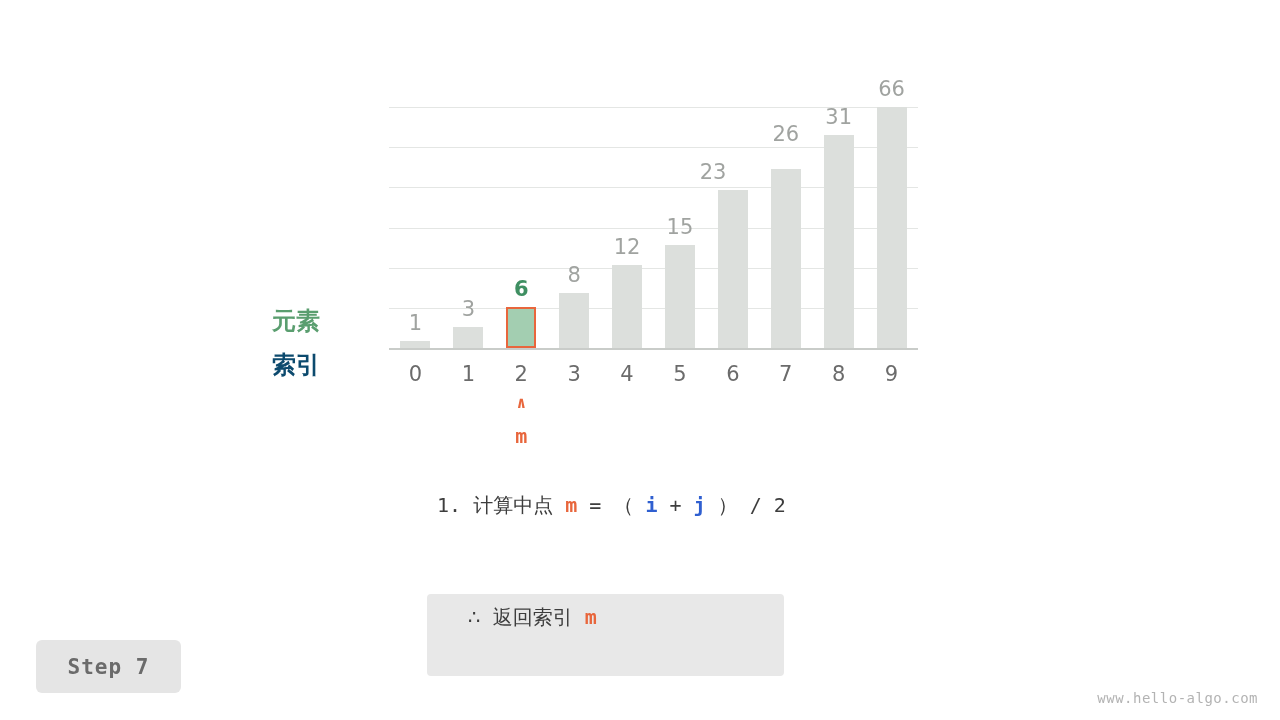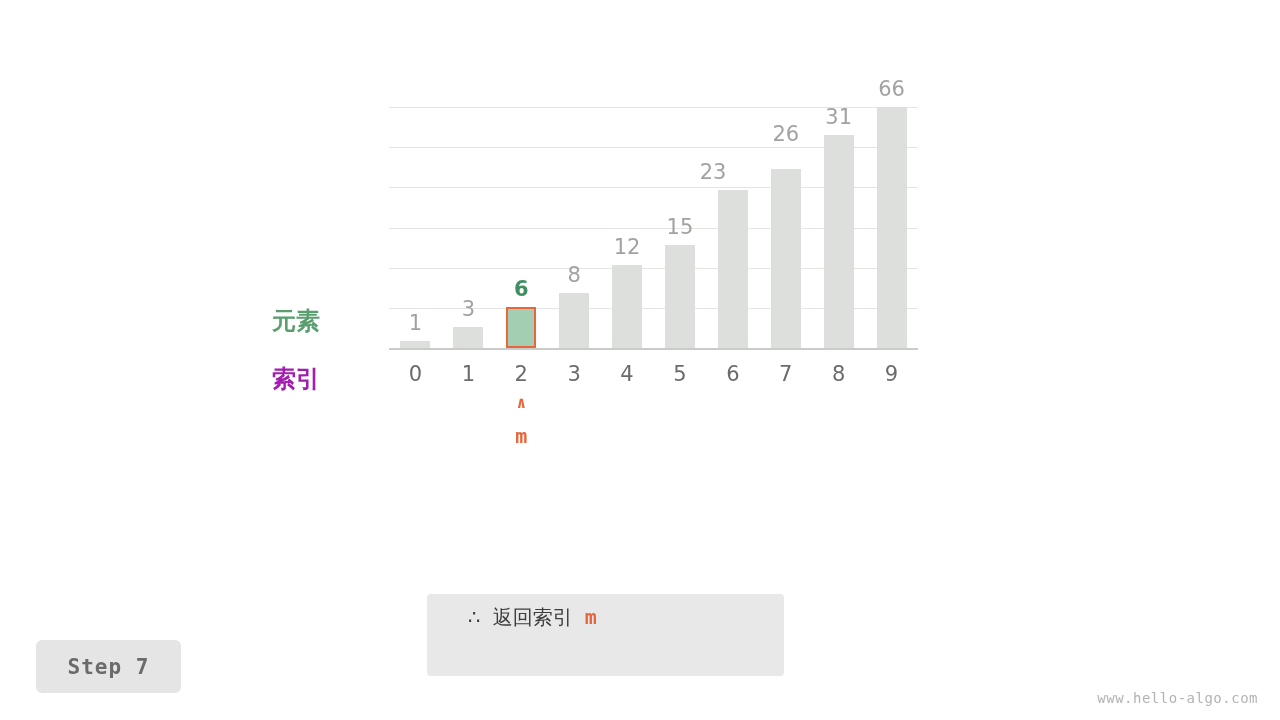--- a/index.html
+++ b/index.html
@@ -31,22 +31,22 @@
     text-align: right;
     width: 120px;
   }
   #label-element {
     left: 200px;
     top: 305px;
     color: #5a9e6f;
   }
   #label-index {
     left: 200px;
-    top: 363px;
-    color: #a21caf;
+    top: 349px;
+    color: #0c4a6e;
     text-align: right;
   }
 
   .gridline {
     position: absolute;
     left: 389px;
     width: 529px;
     height: 1px;
     background: #e4e6e4;
   }
@@ -252,20 +252,33 @@
   <div id="pointers">
       <div class="pointer" style="left: 521.25px; top: 396px;">
         <span class="caret">∧</span>
         <span class="pname">m</span>
       </div>
     </div>
 </div>
 
 <div id="text-block">
 
+  <div class="step-line">
+    <span>1.</span>
+    <span class="cn">计算中点</span>
+    <span class="var-m">m</span>
+    <span>=</span>
+    <span class="cn">（</span>
+    <span class="var-i">i</span>
+    <span>+</span>
+    <span class="var-j">j</span>
+    <span class="cn">）</span>
+    <span>/</span>
+    <span>2</span>
+  </div>
 </div>
 
 <div id="highlight-box"></div>
 <div id="highlight-content">
   <div class="step-line indent">
     <span class="cn">∴</span>
     <span class="cn">返回索引</span>
     <span class="var-m">m</span>
   </div>
 </div>

